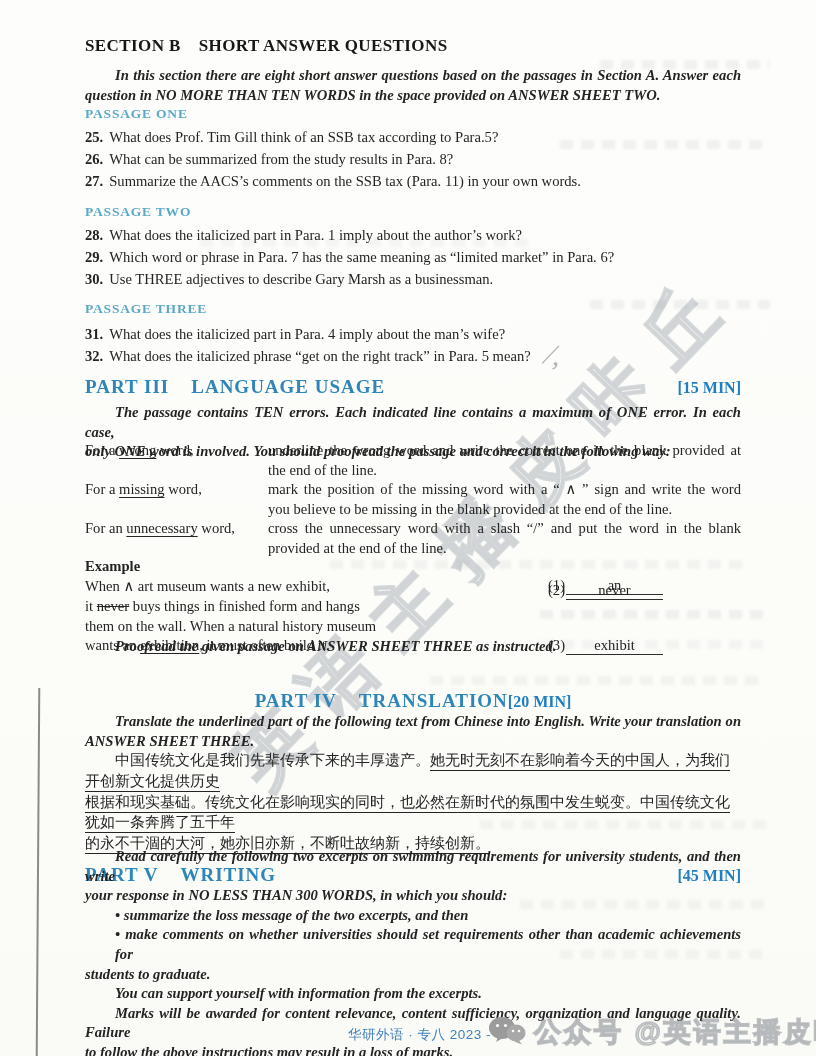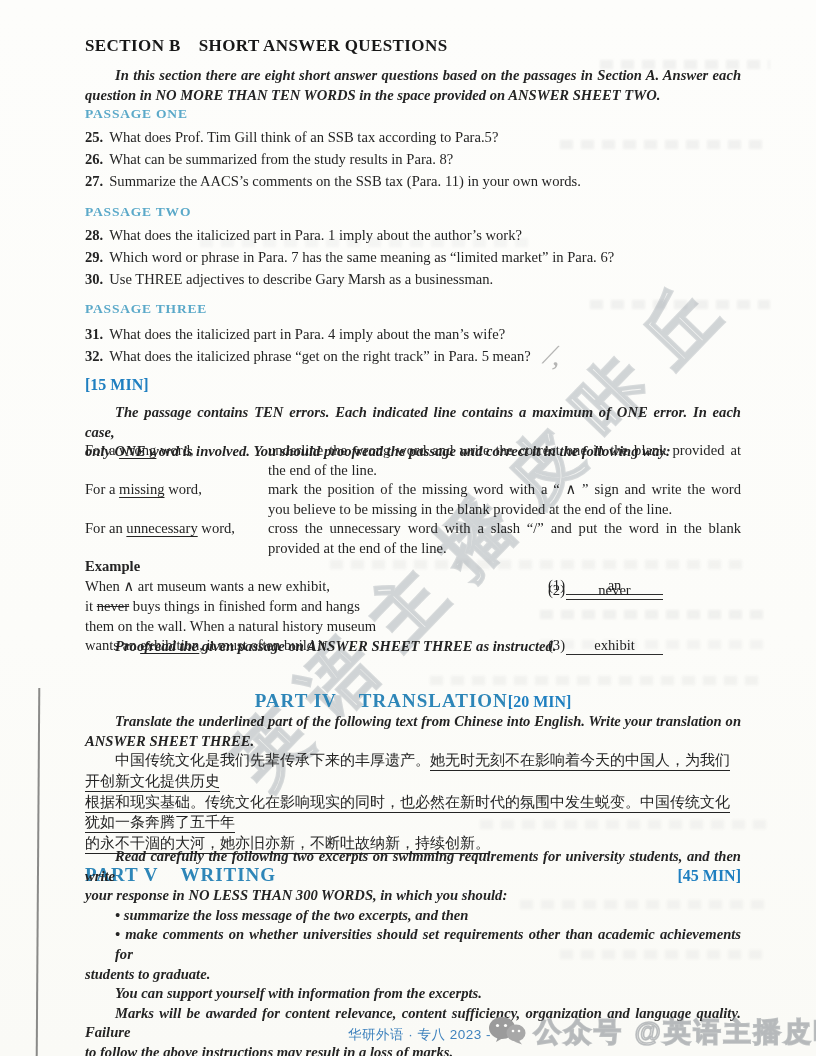--- a/index.html
+++ b/index.html
@@ -101,20 +101,21 @@
     <div class="q"><span class="qnum">30.</span><span>Use THREE adjectives to describe Gary Marsh as a businessman.</span></div>
   </div>
 
   <div class="abs w passage-label" style="top:301px;">PASSAGE THREE</div>
   <div class="abs w" style="top:323px;">
     <div class="q"><span class="qnum">31.</span><span>What does the italicized part in Para. 4 imply about the man’s wife?</span></div>
     <div class="q"><span class="qnum">32.</span><span>What does the italicized phrase “get on the right track” in Para. 5 mean?</span></div>
   </div>
 
   <div class="abs w part-row" style="top:376px;">
+    <div class="part-title"><span>PART III</span><span class="gap"></span><span>LANGUAGE USAGE</span></div>
     <div class="min-tag">[15 MIN]</div>
   </div>
   <div class="abs w" style="top:403px;">
     <div class="t bi jlast ind">The passage contains TEN errors. Each indicated line contains a maximum of ONE error. In each case,</div>
     <div class="t bi">only ONE word is involved. You should proofread the passage and correct it in the following way:</div>
   </div>
 
   <div class="abs w rules" style="top:441px;">
     <div class="lab"><span>For a </span><span class="u">wrong</span><span> word,</span></div>
     <div class="txt">

